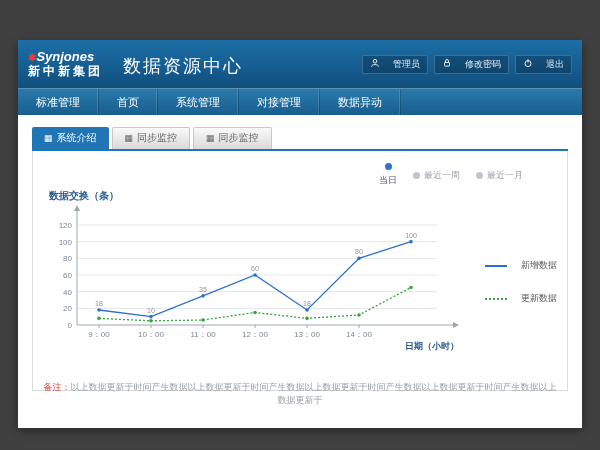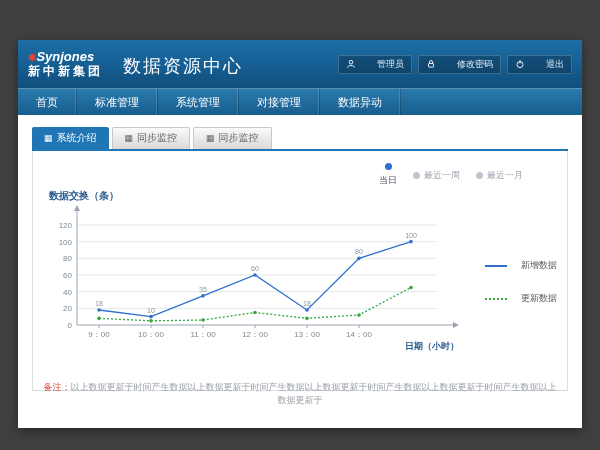--- a/index.html
+++ b/index.html
@@ -10,21 +10,21 @@
 
   
   .topbar { height:48px; background:linear-gradient(#1d6fa3 0%, #176298 40%, #104f7c 100%);
             display:flex; align-items:center; padding:0 10px; }
   .brand { line-height:1.1; }
   .brand-en { font-size:13px; color:#fff; font-weight:bold; font-style:italic; }
   .brand-en .star { color:#e8413c; font-style:normal; font-size:10px; }
   .brand-cn { font-size:12px; color:#fff; font-weight:bold; letter-spacing:3px; }
   .app-title { color:#fff; font-size:18px; margin-left:20px; letter-spacing:2px; padding-top:4px; }
   .user-area { margin-left:auto; display:flex; gap:6px; }
-  .user-btn { display:flex; align-items:center; gap:21px; background:rgba(0,0,0,.22);
+  .user-btn { display:flex; align-items:flex-start; gap:13px; background:rgba(0,0,0,.22);
               border:1px solid rgba(255,255,255,.2); border-radius:2px; color:#e3edf5;
               font-size:9px; padding:2px 7px; cursor:pointer; }
   .user-btn svg { display:block; }
 
   
   .navbar { height:27px; background:linear-gradient(#2a7aad, #175e8e); display:flex;
             border-top:1px solid rgba(255,255,255,.3); }
   .nav-item { color:#fff; font-size:11px; padding:0 18px; display:flex; align-items:center;
               border-right:1px solid rgba(0,0,0,.2); box-shadow:inset -1px 0 0 rgba(255,255,255,.15);
               cursor:pointer; }
@@ -93,22 +93,22 @@
               <circle cx="5" cy="5.6" r="3"></circle>
                 <line x1="5" y1="1.2" x2="5" y2="4.6"></line>
             </svg>
           </span>
           <span>退出</span>
         </div>
       </div>
     </header>
 
     <nav class="navbar">
+      <div class="nav-item">标准管理</div>
       <div class="nav-item">首页</div>
-      <div class="nav-item">标准管理</div>
       <div class="nav-item">系统管理</div>
       <div class="nav-item">对接管理</div>
       <div class="nav-item">数据异动</div>
     </nav>
 
     <div class="content">
       <div class="tabs">
         <div class="tab active">
           <span class="tab-icon">▦</span>
           <span>系统介绍</span>

